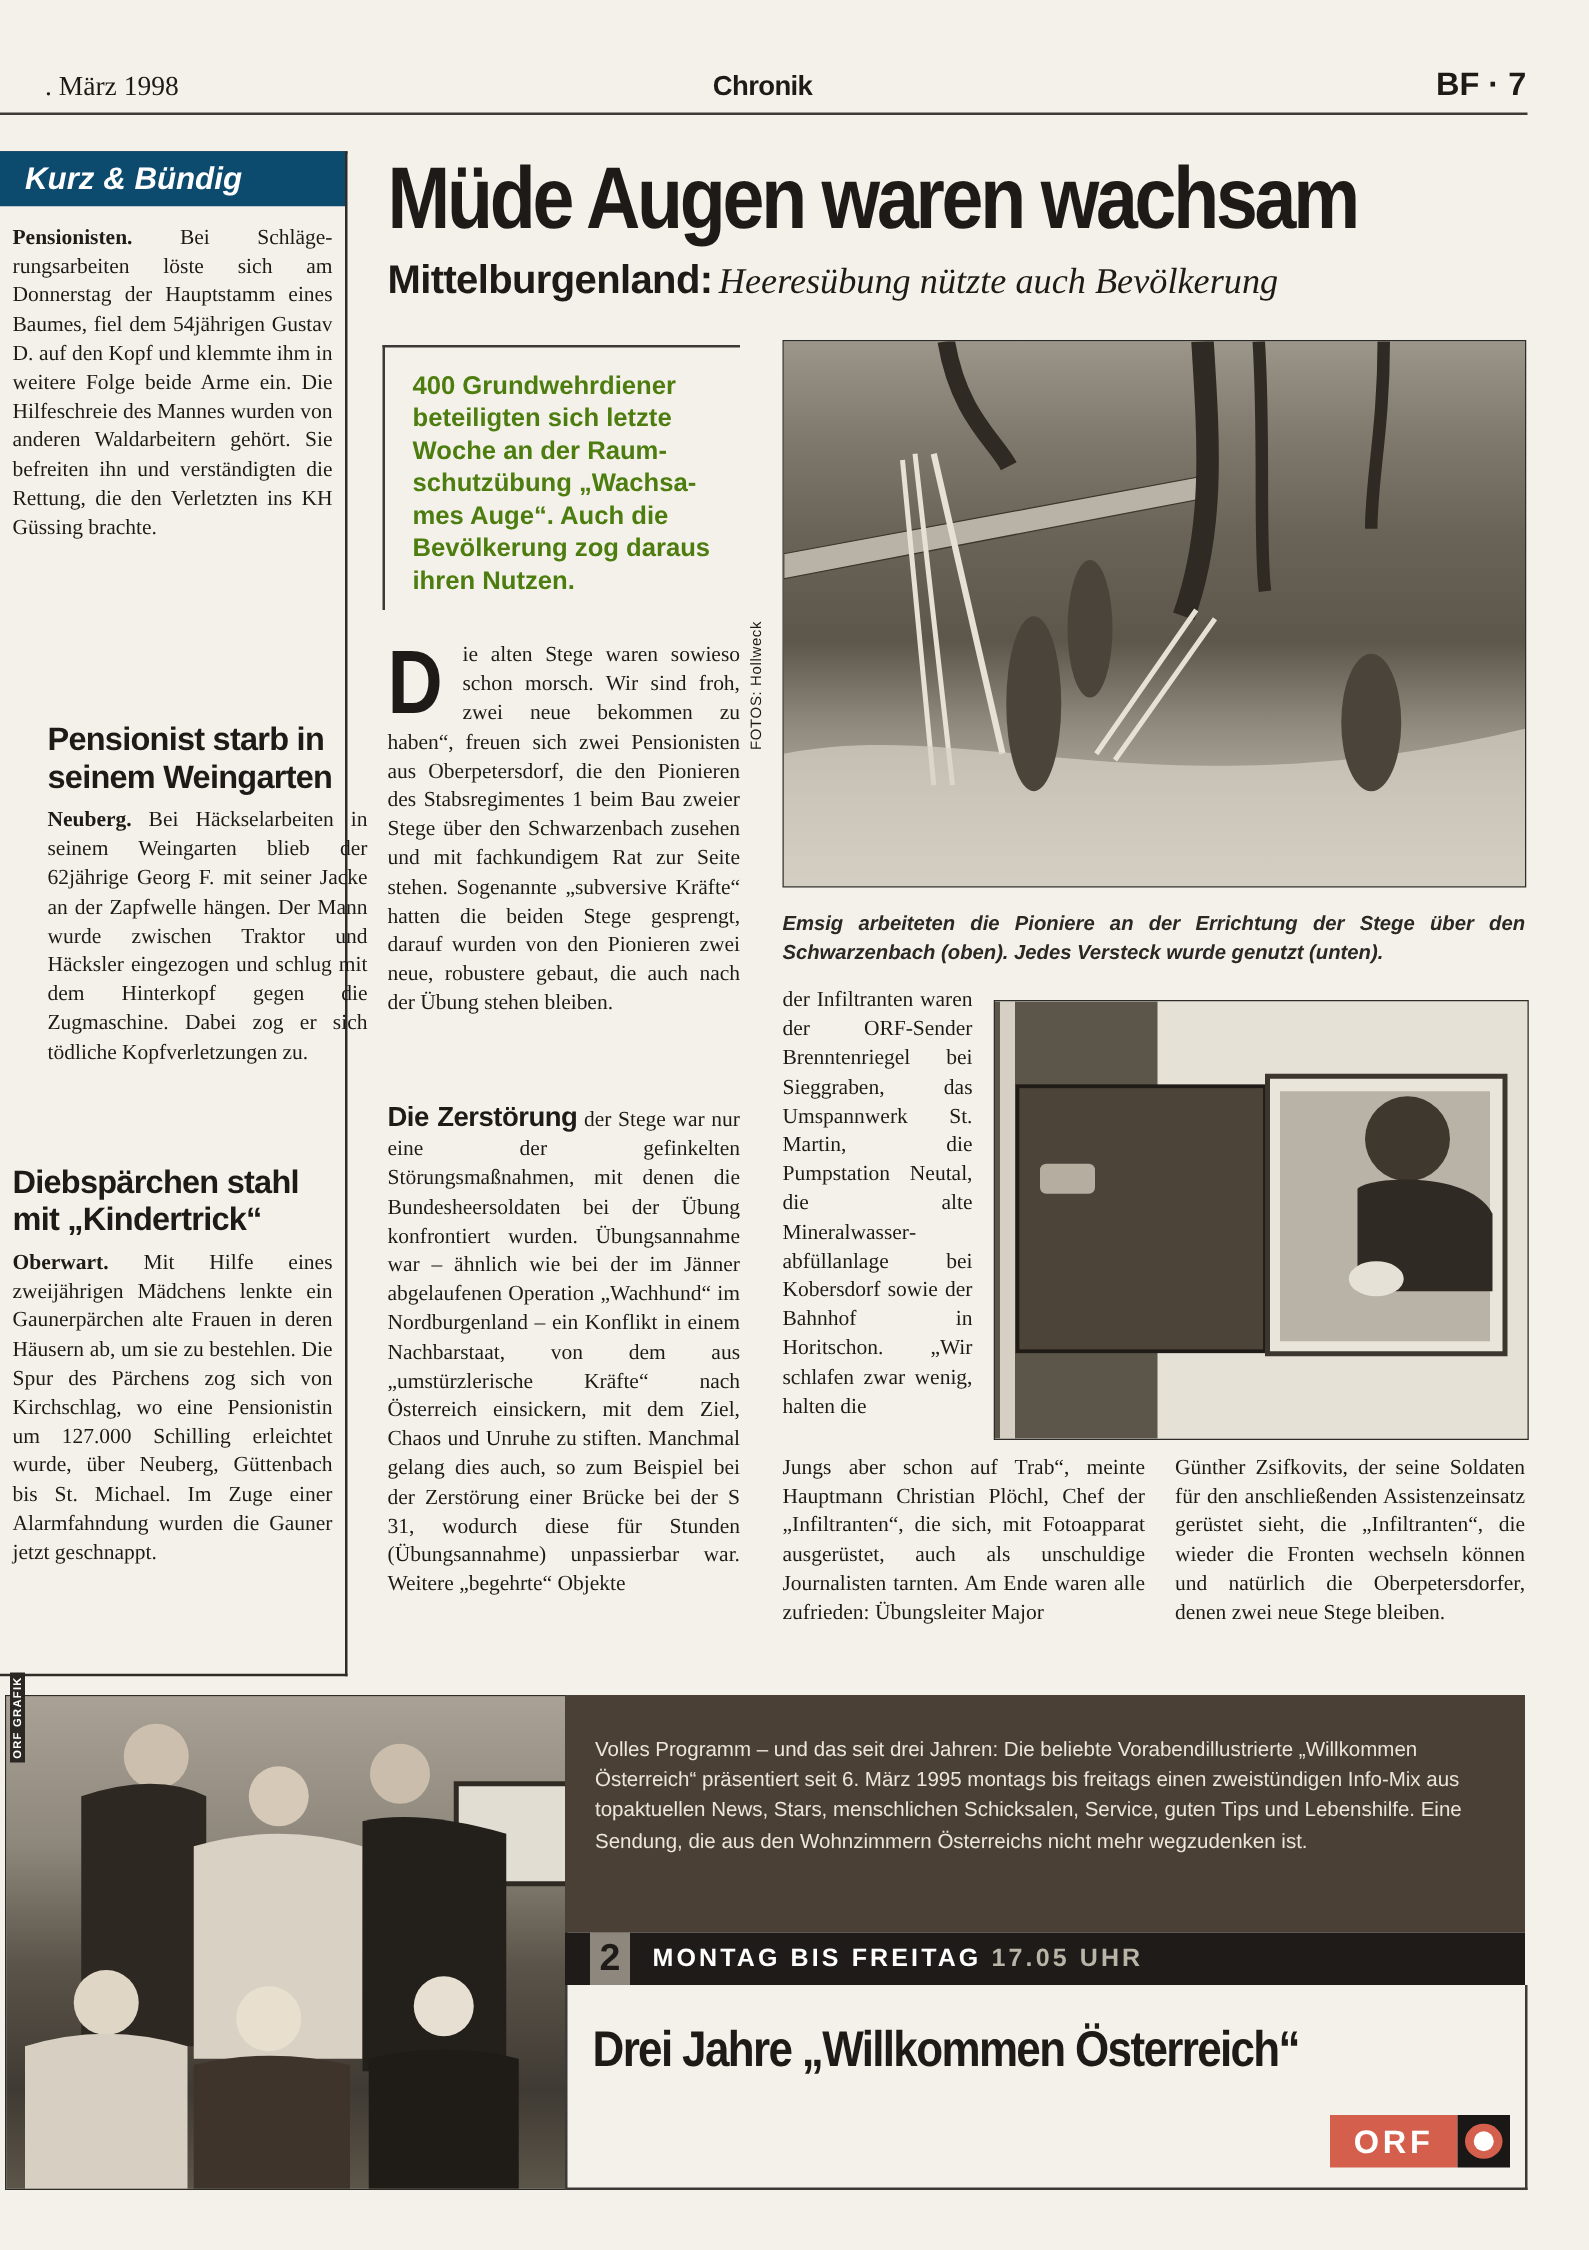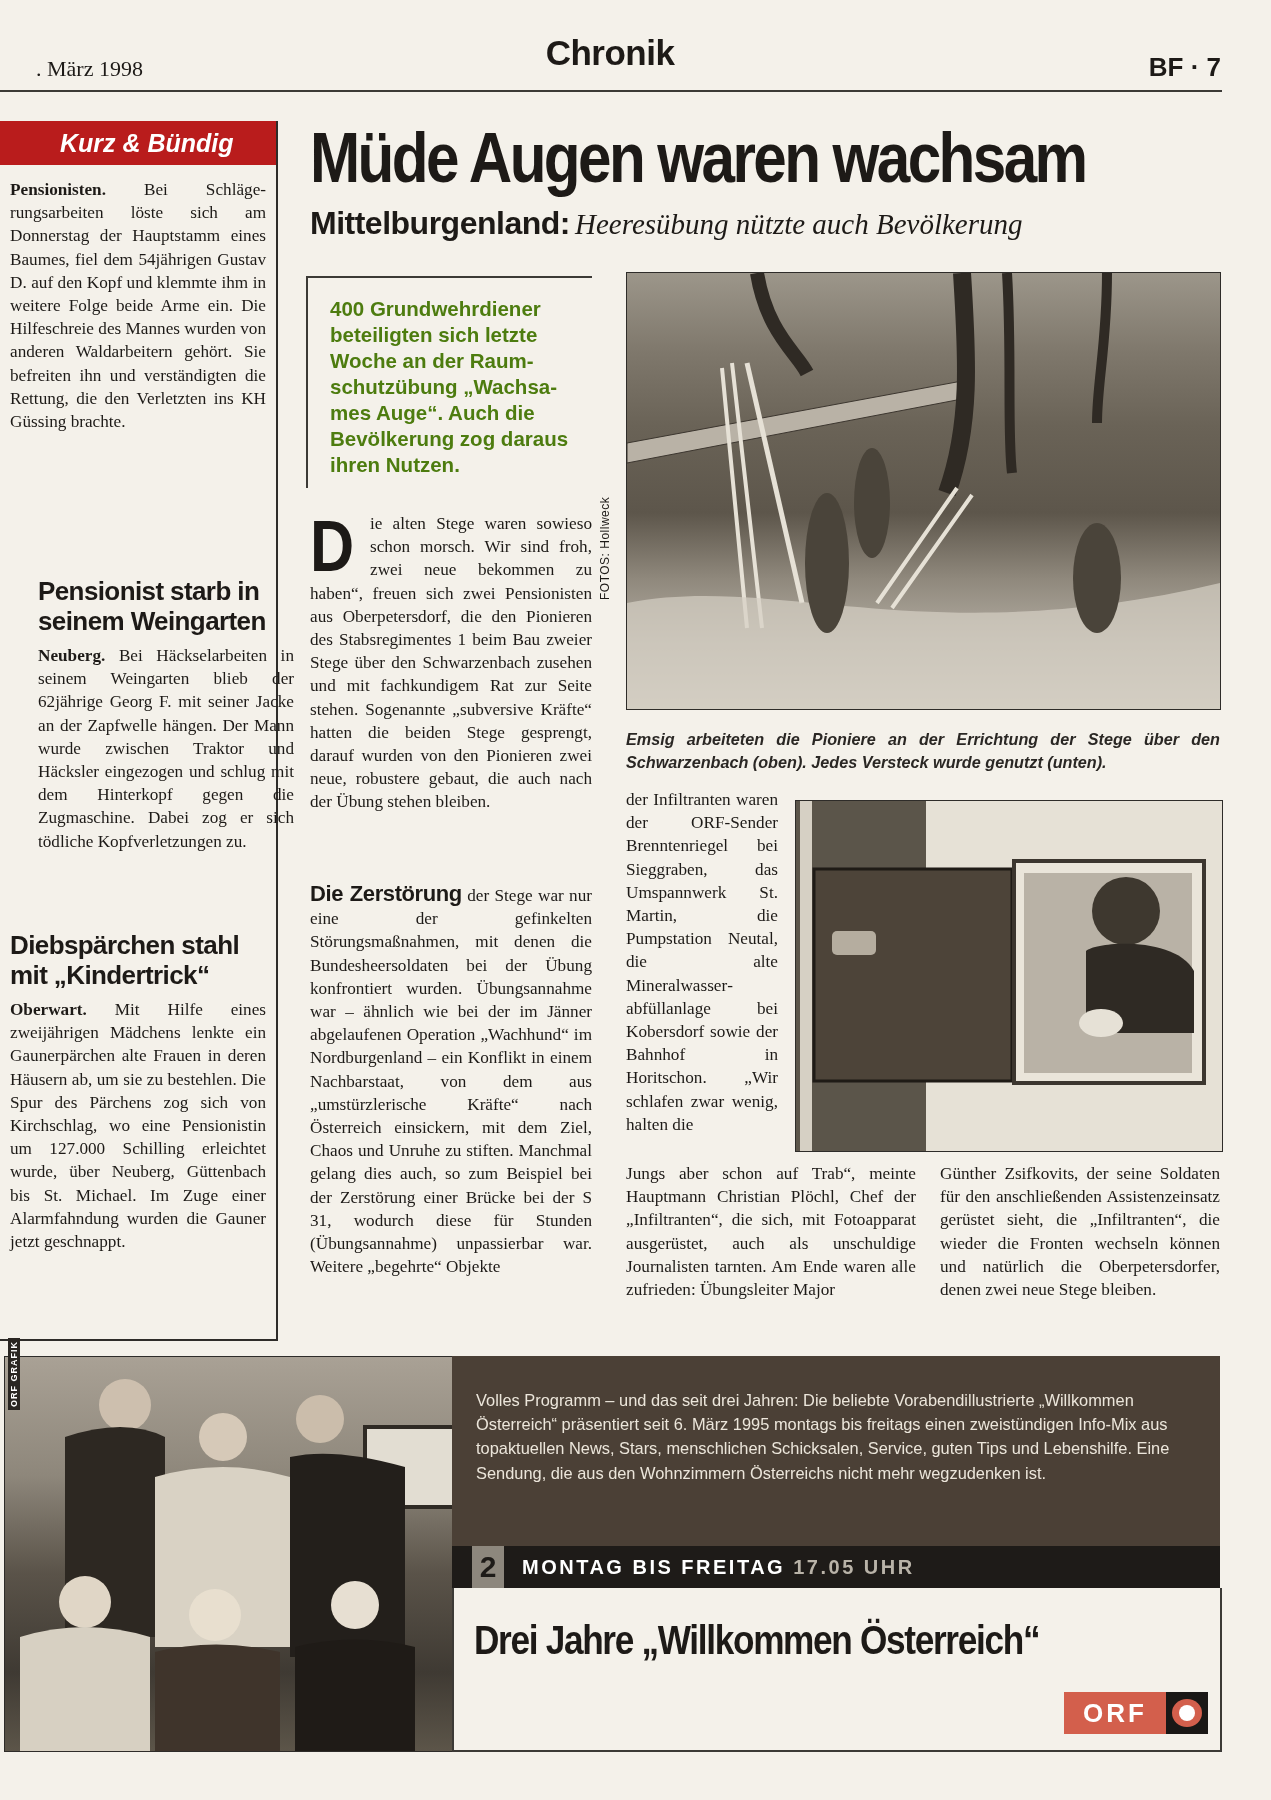--- a/index.html
+++ b/index.html
@@ -1,25 +1,25 @@
 <!DOCTYPE html>
 <html><head>
 <meta charset="utf-8">
 <style>
   html,body{margin:0;padding:0;}
   body{width:1271px;height:1800px;background:#f4f1ea;position:relative;overflow:hidden;color:#1d1a17;font-family:"DejaVu Serif",serif;}
   .abs{position:absolute;}
   
   #hdr-date{left:0;top:56px;font-family:"Liberation Serif",serif;font-size:22px;margin-left:36px;}
-  #hdr-section{left:0;width:1220px;top:33px;text-align:center;font-family:"Liberation Sans",sans-serif;font-weight:bold;font-size:35px;letter-spacing:-0.5px;}
+  #hdr-section{left:0;width:1220px;top:56px;text-align:center;font-family:"Liberation Sans",sans-serif;font-weight:bold;font-size:22px;letter-spacing:-0.5px;}
   #hdr-page{right:50px;top:52px;font-family:Liberation Sans, sans-serif;font-weight:bold;font-size:26px;}
   #hdr-rule{left:0;top:90px;width:1222px;height:2px;background:#3c3a36;}
   
   #sidebar{left:-2px;top:121px;width:278px;height:1216px;border:2px solid #2e2c29;border-left:none;}
-  #sidebar-tab{left:0;top:121px;width:276px;height:44px;background:#b91c1c;color:#fff;font-family:"Liberation Sans",sans-serif;font-weight:bold;font-style:italic;font-size:25px;line-height:44px;padding-left:60px;box-sizing:border-box;}
+  #sidebar-tab{left:0;top:121px;width:276px;height:44px;background:#0c4a6e;color:#fff;font-family:"Liberation Sans",sans-serif;font-weight:bold;font-style:italic;font-size:25px;line-height:44px;padding-left:20px;box-sizing:border-box;}
   .brief{position:absolute;left:10px;width:256px;}
   .brief h3{margin:0 0 8px 0;font-family:"Liberation Sans",sans-serif;font-weight:bold;font-size:26px;line-height:30px;letter-spacing:-0.6px;}
   .brief p{margin:0;font-family:"Liberation Serif",serif;font-size:17.2px;line-height:23.2px;text-align:justify;hyphens:manual;}
   .brief p b{font-weight:bold;}
   
   #main-title{left:310px;top:118px;width:930px;font-family:"Liberation Sans",sans-serif;font-weight:bold;font-size:70px;line-height:80px;letter-spacing:-3px;transform:scaleX(0.86);transform-origin:left top;white-space:nowrap;}
   #subtitle{left:310px;top:205px;width:930px;white-space:nowrap;}
   #subtitle .kick{font-family:"Liberation Sans",sans-serif;font-weight:bold;font-size:32px;letter-spacing:-0.5px;}
   #subtitle .deck{font-family:"Liberation Serif",serif;font-style:italic;font-size:29px;}
   

